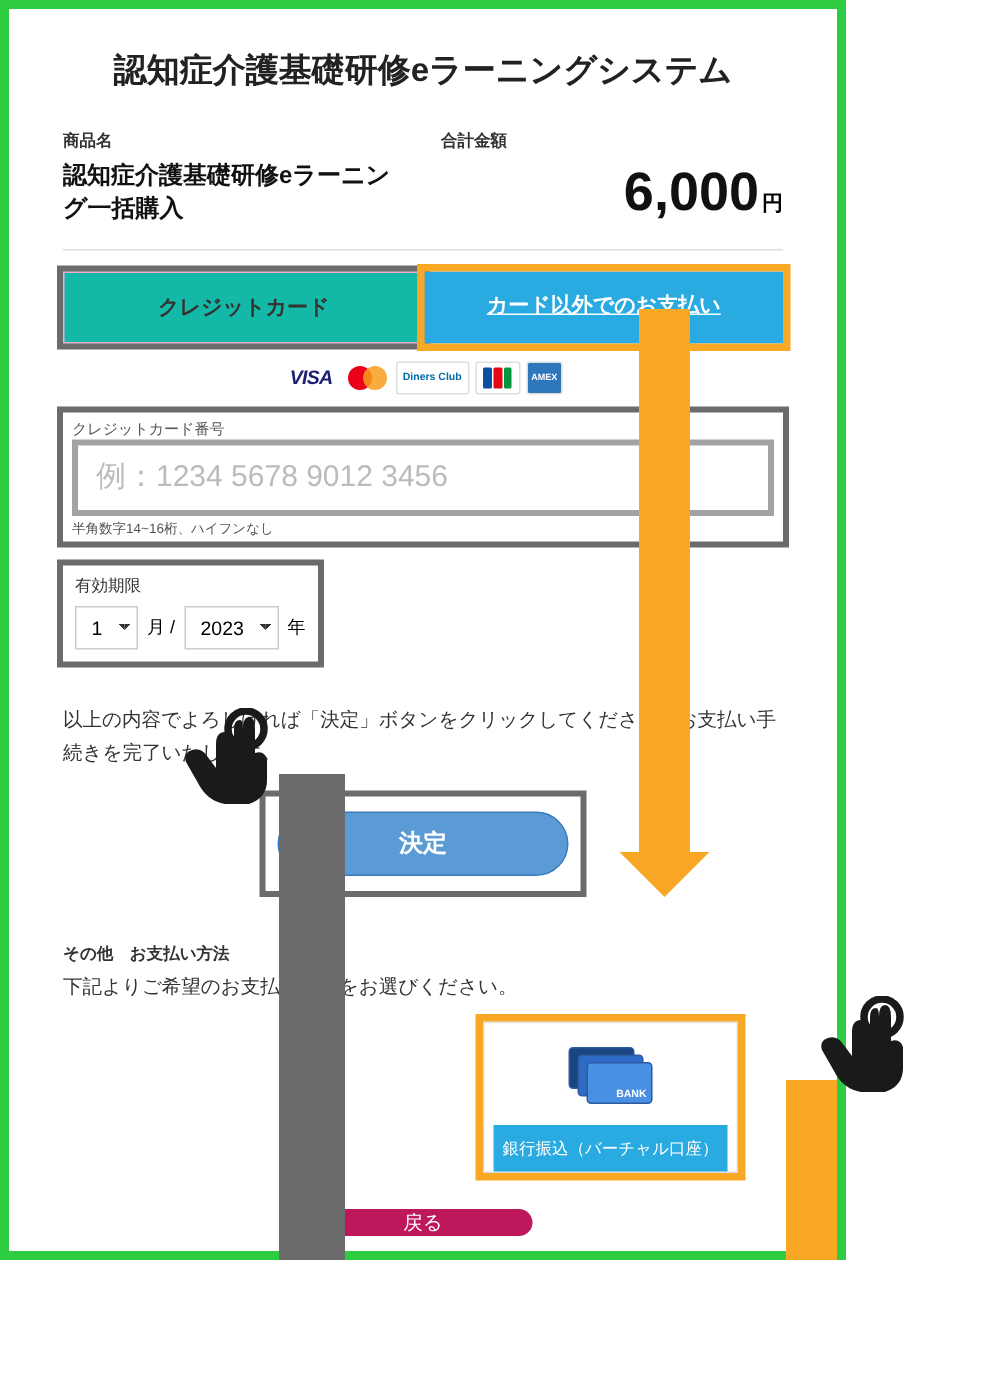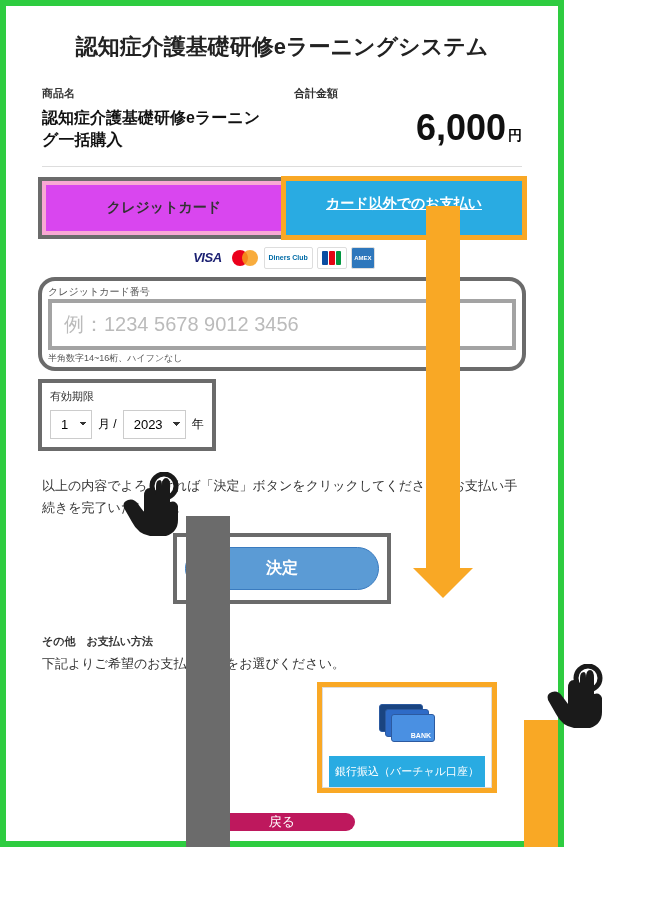--- a/index.html
+++ b/index.html
@@ -70,23 +70,23 @@
   .tab {
     flex: 1;
     text-align: center;
     padding: 14px 8px;
     font-size: 14px;
     font-weight: bold;
     cursor: pointer;
     position: relative;
   }
   .tab-credit {
-    background: #d946ef;
+    background: #14b8a6;
     color: #333;
-    border: 4px solid #f9a8d4;
+    border: 1px solid #f9a8d4;
   }
   .tab-other {
     background: #29abe2;
     color: #fff;
     text-decoration: underline;
   }
   .highlight-gray {
     outline: 4px solid #6b6b6b;
     outline-offset: 0;
   }
@@ -122,21 +122,20 @@
   .mc::after { background: #f79e1b; right: 2px; opacity: 0.85; }
   .diners { color: #006ba6; font-size: 7px; line-height: 1; text-align: center; }
   .jcb { width: 30px; }
   .jcb span { display:inline-block; width:6px; height:14px; margin:0 0.5px; border-radius:1px;}
   .jcb .j{background:#0b4ea2;} .jcb .c{background:#e30613;} .jcb .b{background:#009640;}
   .amex { background: #2e77bc; color: #fff; width: 24px; font-size: 6px; line-height: 1; text-align:center; }
 
   .card-input-block {
     position: relative;
     padding: 4px 6px 2px 6px;
-    border-radius: 13px;
   }
   .card-input-label { font-size: 10px; color: #555; }
   .card-input {
     width: 100%;
     border: 4px solid #a3a3a3;
     padding: 10px 12px;
     font-size: 20px;
     color: #bbb;
     font-style: normal;
   }

